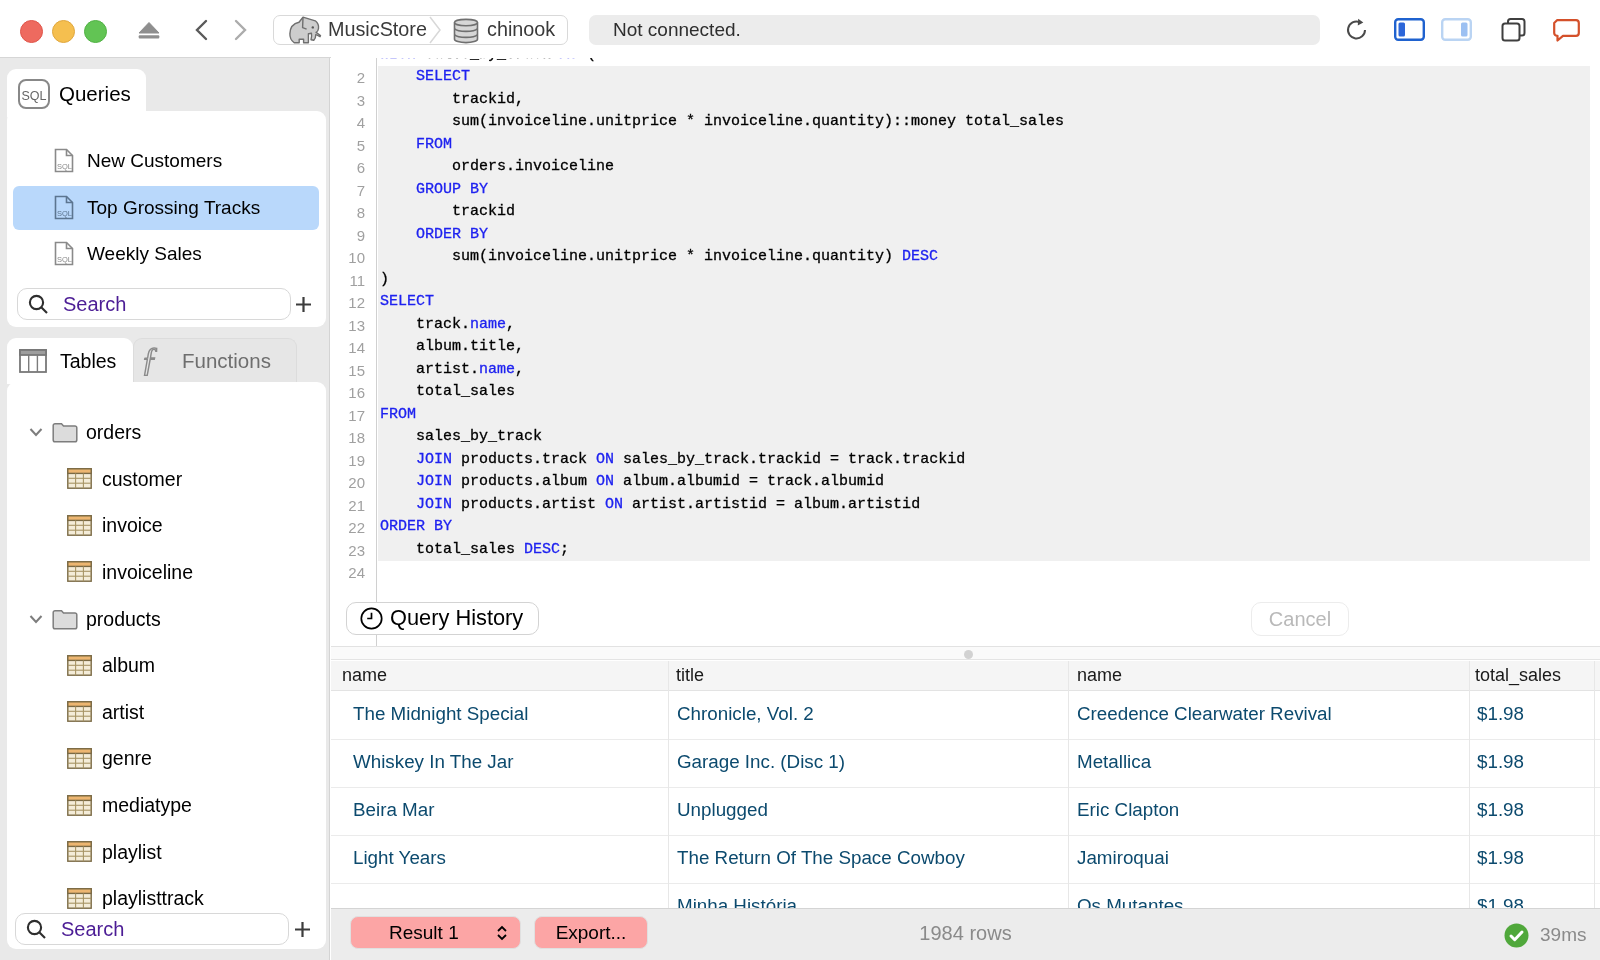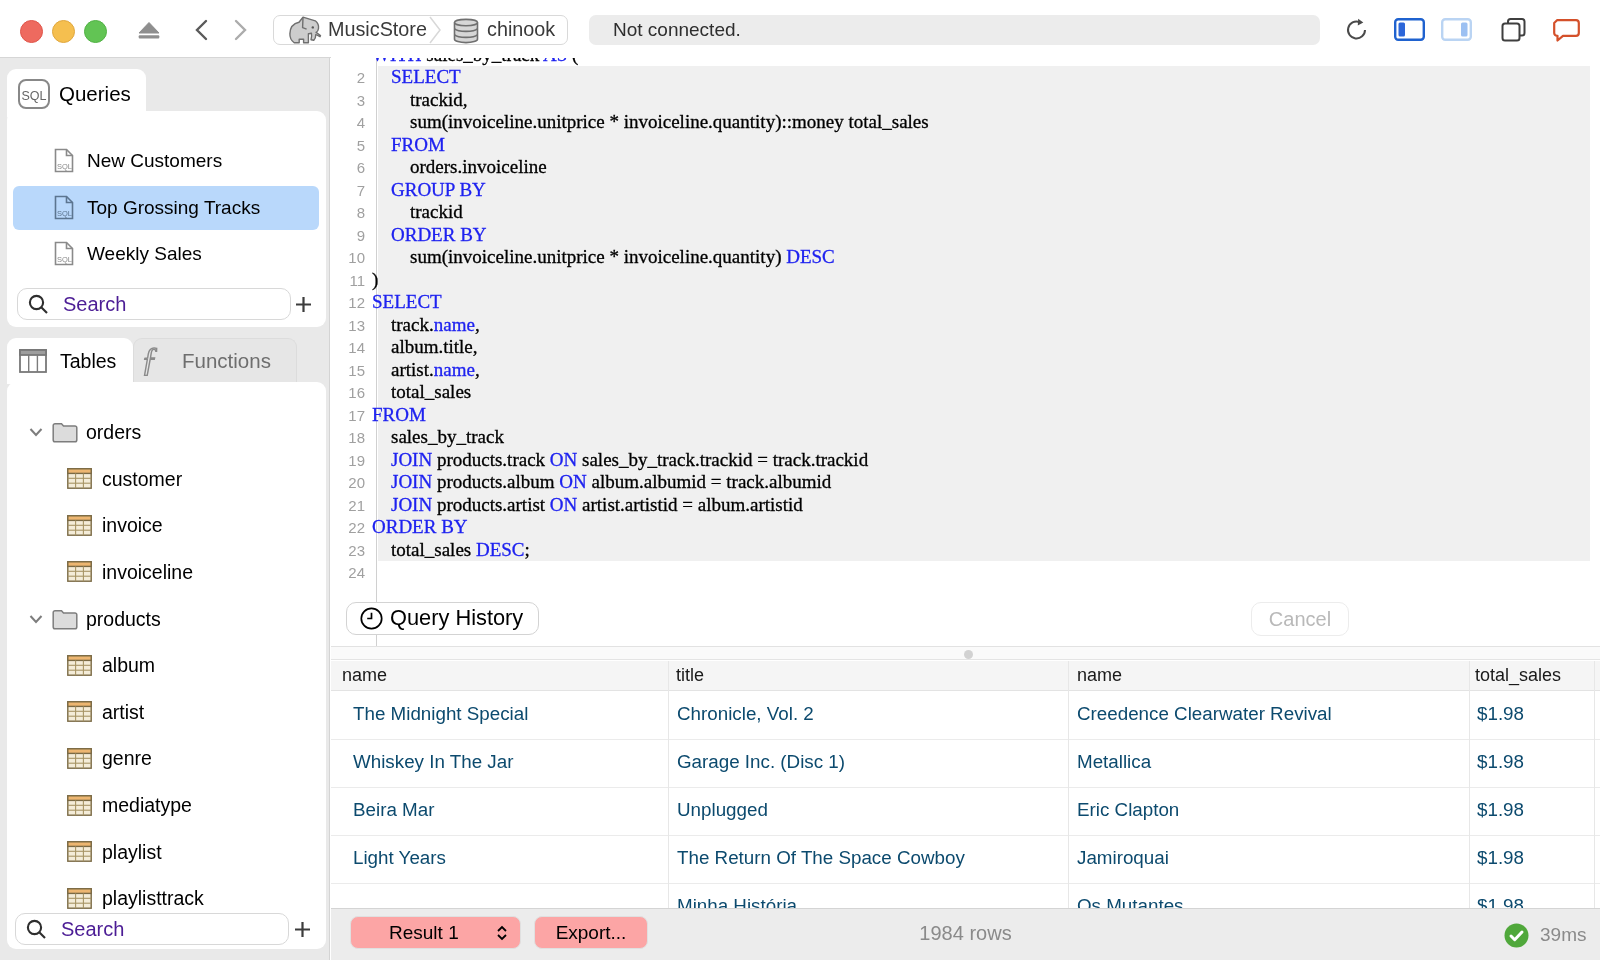--- a/index.html
+++ b/index.html
@@ -20,21 +20,21 @@
   .tab{position:absolute;background:#fff;border-radius:9px 9px 0 0;}
   .srch{position:absolute;height:32px;background:#fff;border:1px solid #d8d8d8;border-radius:10px;box-sizing:border-box;color:#4c1d95;font-size:20px;}
   .qrow{position:absolute;left:6px;width:306px;height:44px;}
   .qrow .txt{position:absolute;left:81px;top:50%;transform:translateY(-50%);font-size:19px;color:#000;}
   .sel{background:#b9d8fb;border-radius:6px;}
   .trow{position:absolute;font-size:19.5px;color:#000;}
   
   #gutter{position:absolute;left:331px;top:58px;width:46px;height:588px;background:#fff;border-right:1px solid #d0d0d0;box-sizing:border-box;}
   #gutternums{position:absolute;left:331px;top:44.75px;width:34px;text-align:right;font-size:15px;line-height:22.5px;color:#a0a0a0;z-index:10;}
   #codehl{position:absolute;left:378px;top:66.25px;width:1212px;height:495px;background:#f0f0f0;}
-  #code{position:absolute;left:372px;top:43.75px;font-family:Liberation Serif, serif;font-size:19px;line-height:22.5px;white-space:pre;color:#000;z-index:10;-webkit-text-stroke:0.3px;}
+  #code{position:absolute;left:380px;top:43.75px;font-family:Liberation Mono, monospace;font-size:15px;line-height:22.5px;white-space:pre;color:#000;z-index:10;-webkit-text-stroke:0.3px;}
   #code .k{color:#1e22f0;}
   
   .btn{position:absolute;height:34px;border-radius:7px;box-sizing:border-box;font-size:18px;}
   
   #splitter{position:absolute;left:331px;top:646px;width:1269px;height:14px;background:#fafafa;border-top:1px solid #e2e2e2;border-bottom:1px solid #e4e4e4;box-sizing:border-box;}
   
   #thead{position:absolute;left:331px;top:661px;width:1269px;height:30px;background:#f5f5f5;border-bottom:1px solid #e3e3e3;box-sizing:border-box;}
   #thead div{position:absolute;top:0;height:30px;line-height:29px;font-size:18px;color:#1a1a1a;}
   .vline{position:absolute;width:1px;background:#e7e7e7;}
   .hline{position:absolute;height:1px;background:#ebebeb;}

